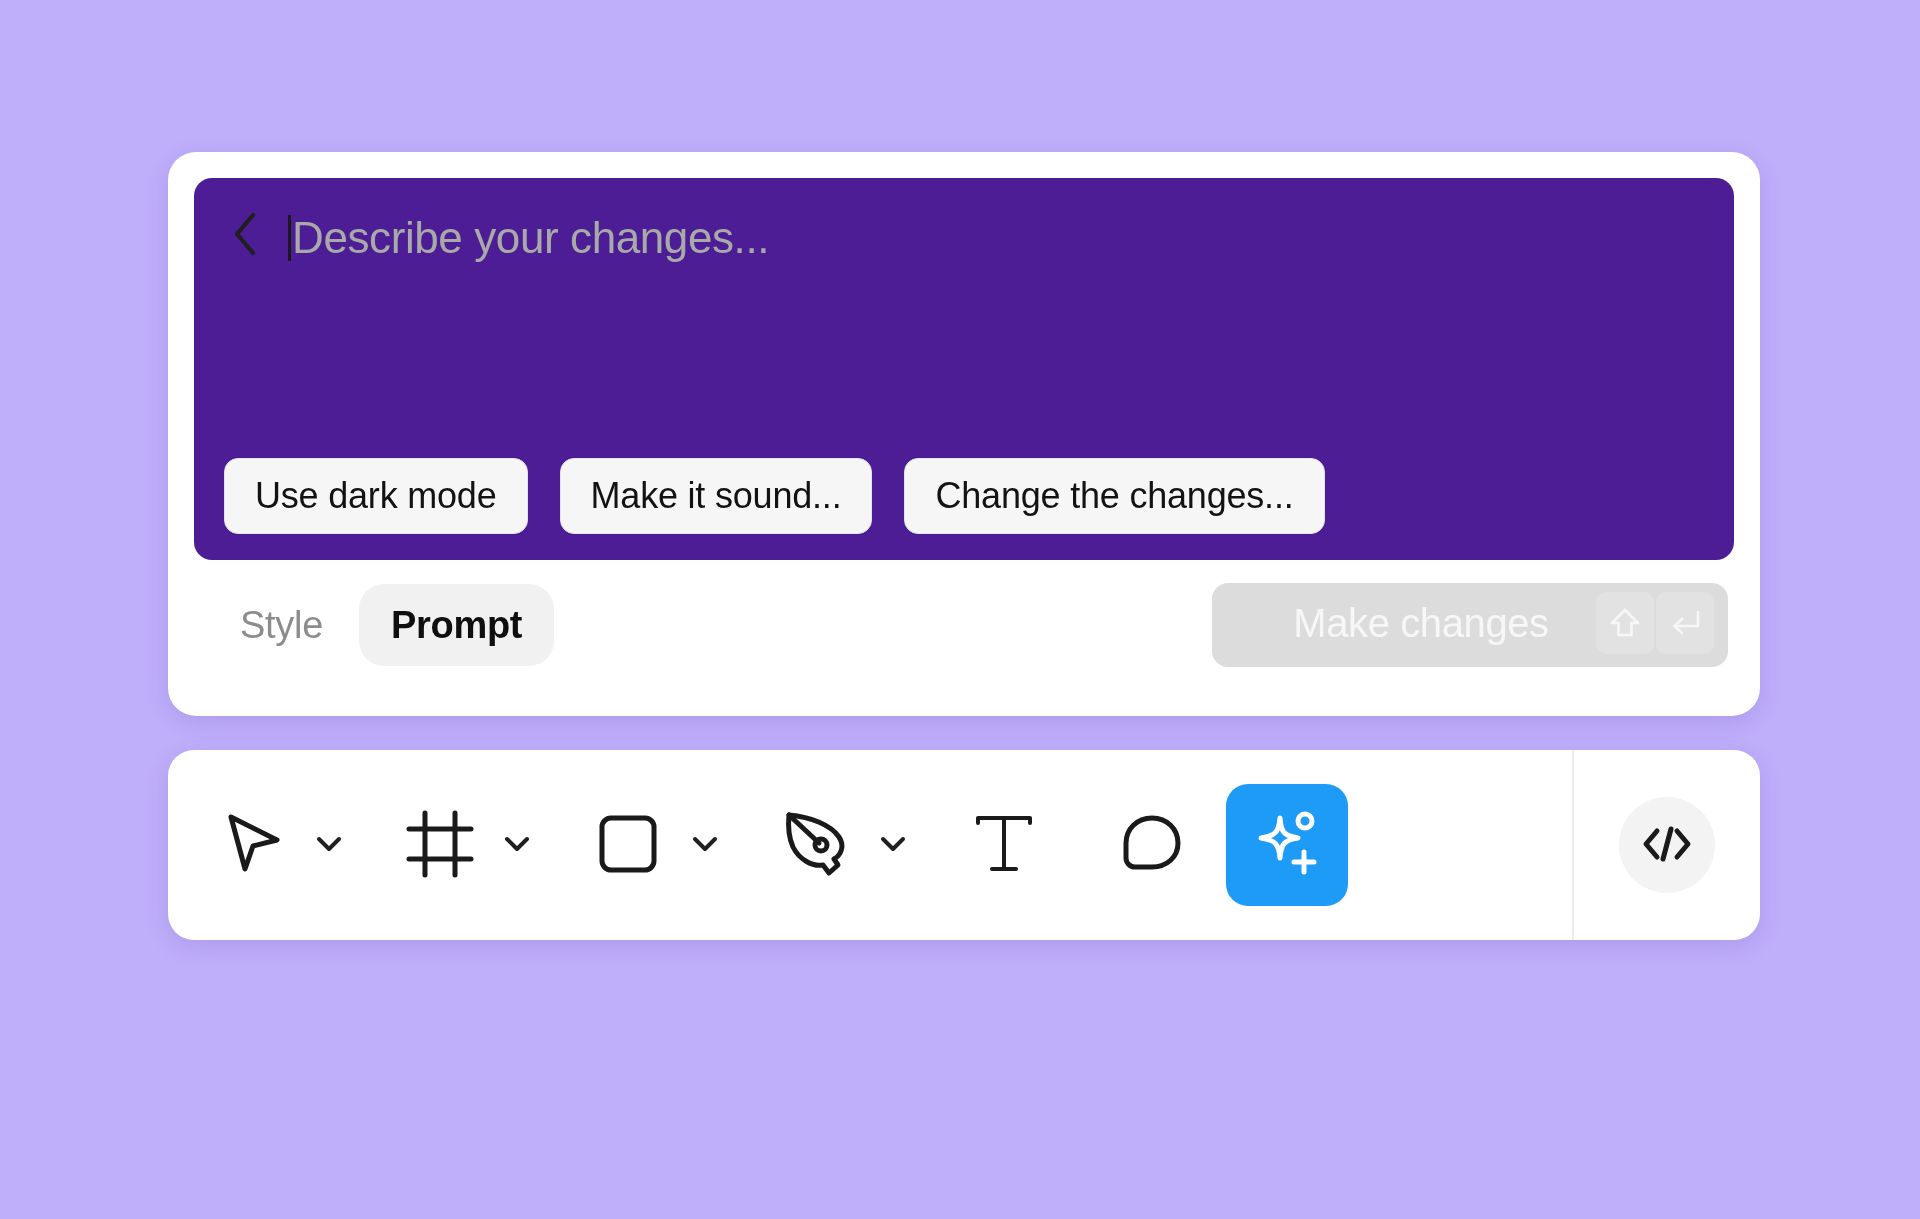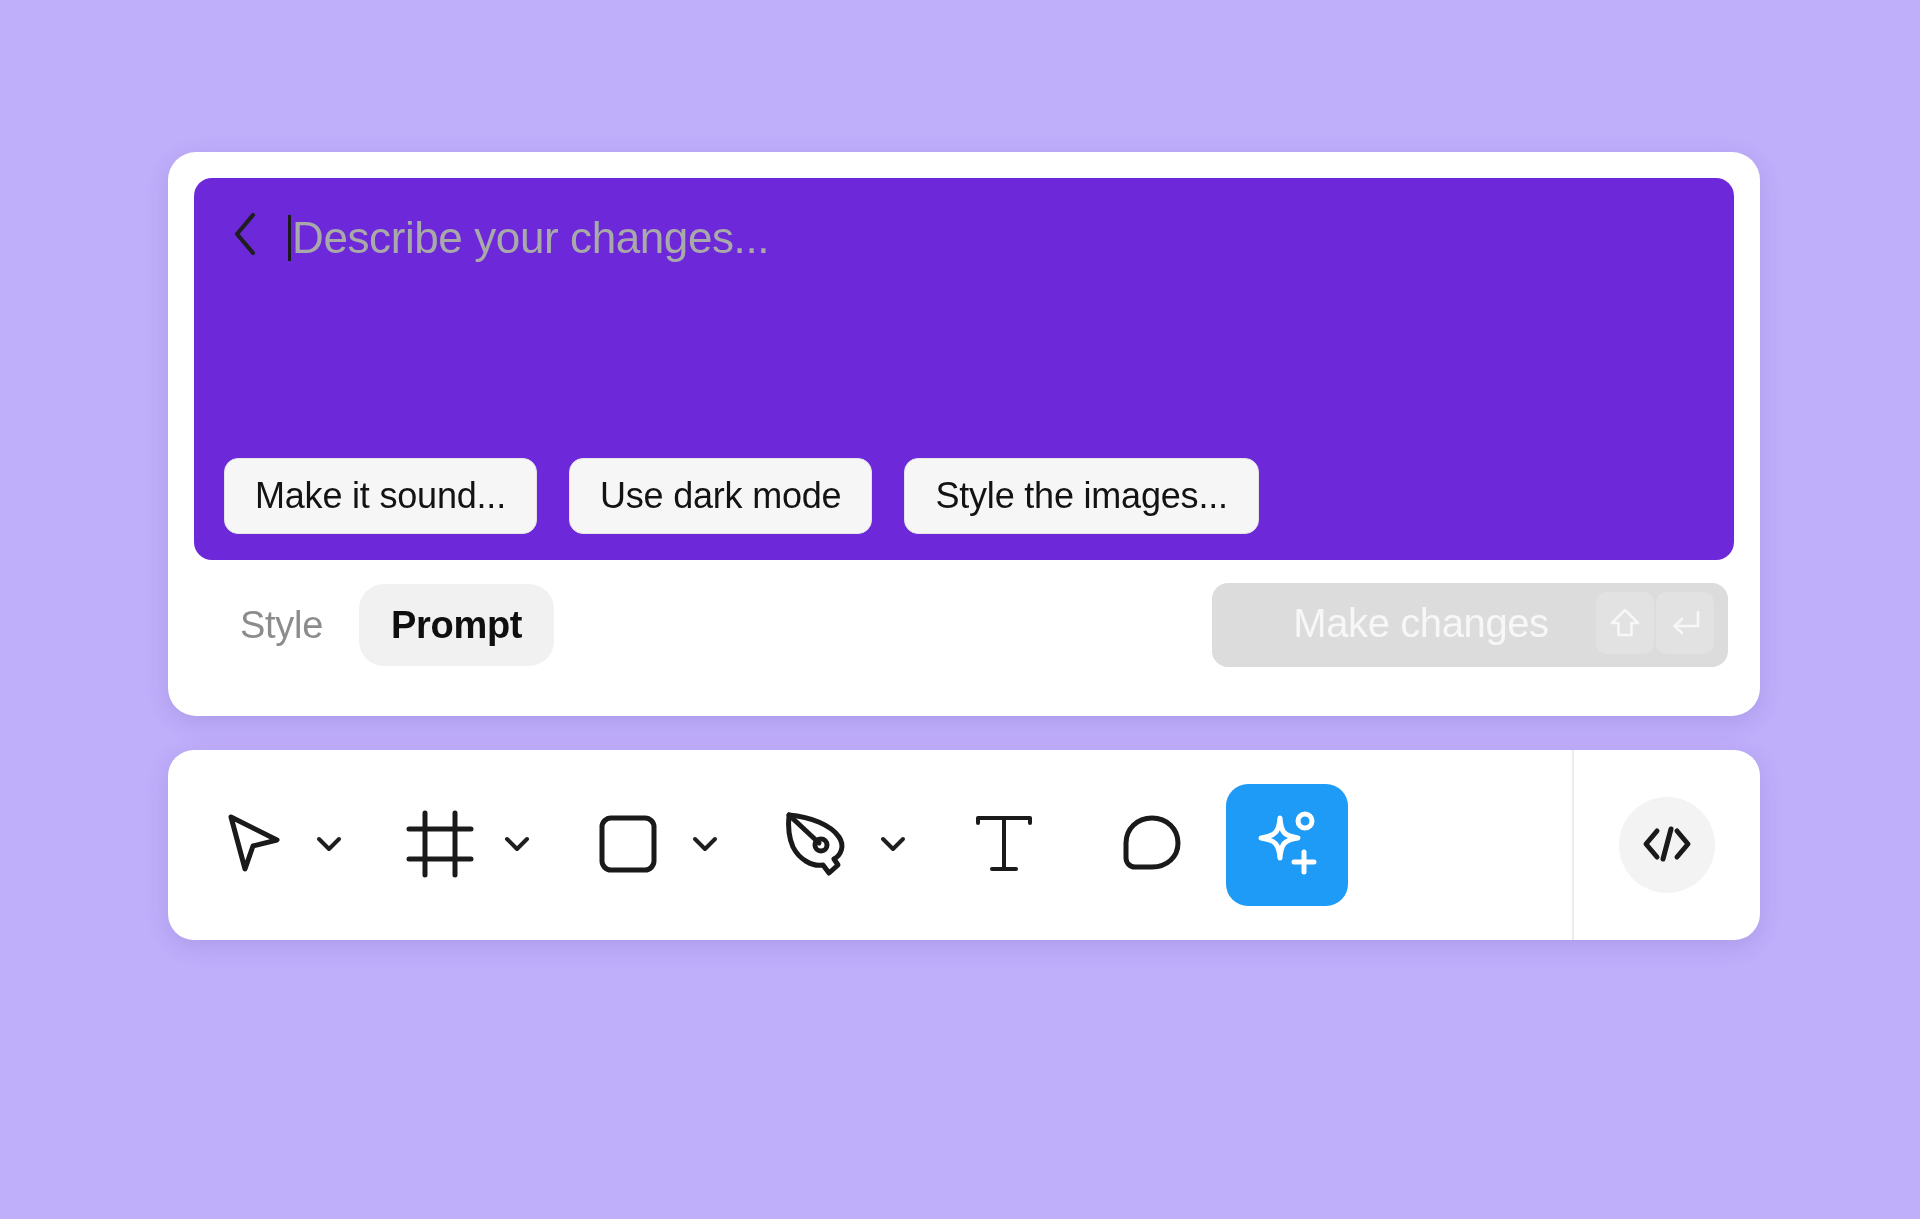--- a/index.html
+++ b/index.html
@@ -26,21 +26,21 @@
     background: #ffffff;
     border-radius: 28px;
     box-shadow: 0 6px 22px rgba(80, 60, 150, 0.16);
     box-sizing: border-box;
     padding: 26px;
     display: flex;
     flex-direction: column;
   }
 
   .prompt-inner {
-    background: #6d28d9;
+    background: #4c1d95;
     border-radius: 18px;
     flex: 0 0 auto;
     height: 382px;
     box-sizing: border-box;
     padding: 34px 30px 26px 30px;
     display: flex;
     flex-direction: column;
     justify-content: space-between;
   }
 
@@ -299,23 +299,23 @@
         </span>
       </button>
 
       <div class="input-wrap">
         <span class="caret"></span>
         <span class="placeholder">Describe your changes...</span>
       </div>
     </div>
 
     <div class="chips-row">
+      <button class="chip">Use dark mode</button>
       <button class="chip">Make it sound...</button>
-      <button class="chip">Use dark mode</button>
-      <button class="chip">Style the images...</button>
+      <button class="chip">Change the changes...</button>
     </div>
 
   </div>
 
   <div class="prompt-footer">
     <span class="style-label">Style</span>
 
     <div class="mode-pill">Prompt</div>
 
     <div class="spacer"></div>

